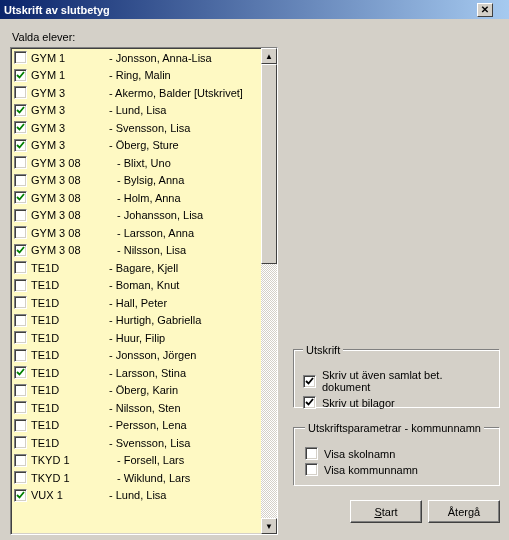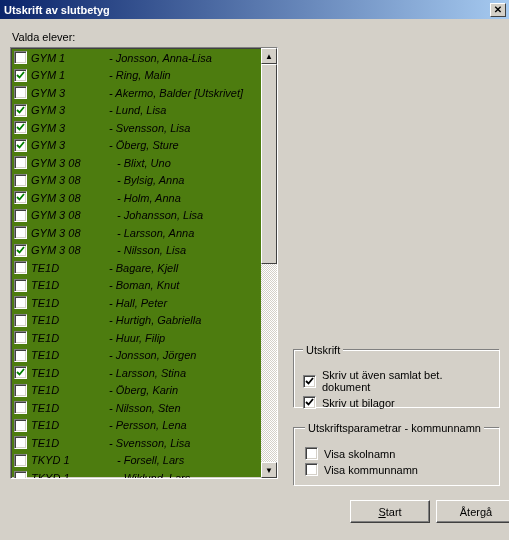--- a/index.html
+++ b/index.html
@@ -11,21 +11,21 @@
     width: 509px;
     height: 540px;
     overflow: hidden;
   }
   .titlebar {
     background: linear-gradient(to right, #0a246a, #a6caf0);
     color: #fff;
     height: 19px;
     display: flex;
     align-items: center;
-    padding: 0 3px 0 4px;
+    padding: 0 16px 0 4px;
     font-weight: bold;
     font-size: 11px;
   }
   .titlebar-spacer { flex: 1; }
   .close-btn {
     width: 16px; height: 14px;
     background: #d4d0c8;
     border: 1px solid #fff;
     border-right-color: #404040;
     border-bottom-color: #404040;
@@ -35,29 +35,28 @@
     font-family: Arial;
     line-height: 1;
   }
   .content {
     padding: 8px 10px;
     background: #d4d0c8;
   }
   .label { margin: 4px 0 4px 2px; }
   .listbox {
     width: 268px;
-    height: 432px;
-    background: #4d7c0f;
+    height: 488px;
+    background: #fef9c3;
     border: 1px solid #808080;
     border-right-color: #fff;
     border-bottom-color: #fff;
     box-shadow: inset 1px 1px 0 #404040, inset -1px -1px 0 #d4d0c8;
     display: flex;
     position: relative;
-    font-style: italic;
   }
   .list-inner {
     flex: 1;
     padding: 1px 0 1px 2px;
     overflow: hidden;
   }
   .scrollbar {
     width: 16px;
     background: #e8e8e8;
     display: flex;
@@ -141,21 +140,21 @@
   }
   .opt-row .chk { margin-right: 6px; }
 
   .btn-row {
     position: absolute;
     left: 350px; top: 500px;
     display: flex;
     gap: 6px;
   }
   button.win {
-    width: 80px; height: 23px;
+    width: 72px; height: 23px;
     background: #d4d0c8;
     border: 1px solid #404040;
     border-top-color: #fff;
     border-left-color: #fff;
     box-shadow: inset -1px -1px 0 #808080, inset 1px 1px 0 #d4d0c8;
     font: 11px Tahoma, Arial;
     cursor: pointer;
   }
   button.win .ul { text-decoration: underline; }
   .body-rel { position: relative; width:509px; height:540px; }

